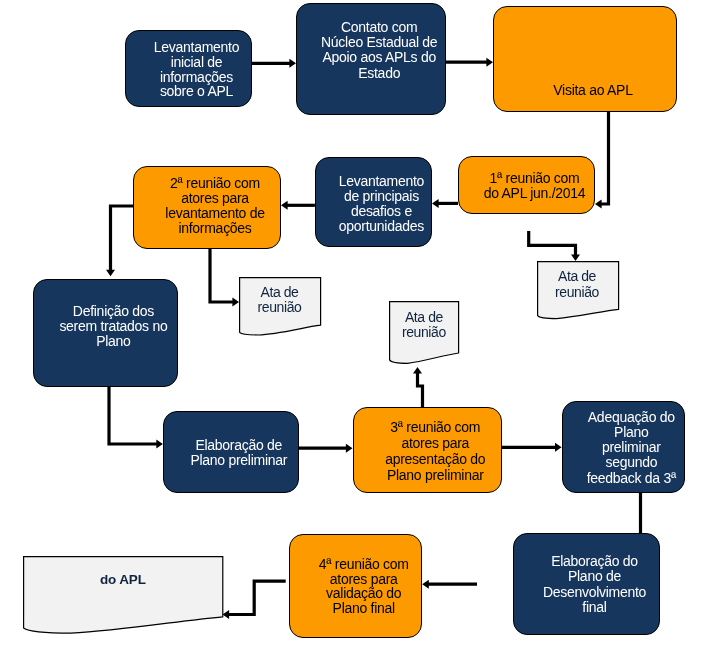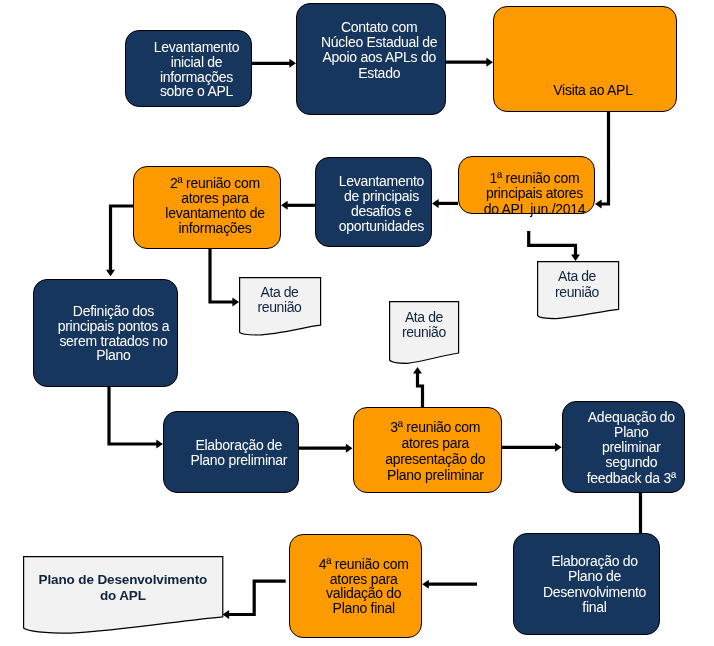--- a/index.html
+++ b/index.html
@@ -72,21 +72,20 @@
         </div>
       </div>
       <div class="node fill-orange" style="left: 493px; top: 6px; width: 184px; height: 106px; font-size: 14px; letter-spacing: -0.02em; display: block;">
         <div class="txt" style="line-height: 15px; position: absolute; left: 0px; width: 100%; top: 45.8px; margin-top: 30px;">
           <div>Visita ao APL</div>
         </div>
       </div>
       <div class="node fill-orange" style="left: 458px; top: 156px; width: 137px; height: 58px; font-size: 14px; letter-spacing: -0.02em; display: block;">
         <div class="txt" style="line-height: 15.5px; position: absolute; left: 0px; width: 100%; top: 13.65px;">
           <div>1ª reunião com</div>
-          <div>principais atores</div>
           <div>do APL jun./2014</div>
         </div>
       </div>
       <div class="node fill-blue" style="left: 314.9px; top: 156.9px; width: 117px; height: 90px; font-size: 14px; letter-spacing: -0.02em; display: block;">
         <div class="txt" style="line-height: 15.1px; position: absolute; left: 0px; width: 100%; top: 15.75px;">
           <div>Levantamento</div>
           <div>de principais</div>
           <div>desafios e</div>
           <div>oportunidades</div>
         </div>
@@ -122,21 +121,20 @@
           <path d="M0.6,0.6 L69.6,0.6 L69.6,52 C55.20,53.95 34.50,60.53 18.63,62.35 C12.42,62.35 2.42,62.20 0.6,58.85 Z" fill="#F2F2F2" stroke="#000000" stroke-width="1.2"></path>
         </svg>
         <div class="txt" style="top: 8.8px; color: rgb(16, 36, 63); font-size: 14px; line-height: 15.4px; letter-spacing: -0.03em;">
           <div>Ata de</div>
           <div>reunião</div>
         </div>
       </div>
       <div class="node fill-blue" style="left: 32.9px; top: 278.8px; width: 145.1px; height: 108.2px; font-size: 14px; letter-spacing: -0.02em; display: block;">
         <div class="txt" style="line-height: 14.8px; position: absolute; left: 0px; width: 100%; top: 24.3px;">
           <div>Definição dos</div>
-          <div>principais pontos a</div>
           <div>serem tratados no</div>
           <div>Plano</div>
         </div>
       </div>
       <div class="node fill-blue" style="left: 162.9px; top: 411.1px; width: 135.8px; height: 81.8px; font-size: 14px; letter-spacing: -0.02em; display: block;">
         <div class="txt" style="line-height: 15.6px; position: absolute; left: 0px; width: 100%; top: 25.6px;">
           <div>Elaboração de</div>
           <div>Plano preliminar</div>
         </div>
       </div>
@@ -171,18 +169,17 @@
           <div>atores para</div>
           <div>validação do</div>
           <div>Plano final</div>
         </div>
       </div>
       <div class="docshape" style="left: 23.3px; top: 556.2px; width: 199.2px; height: 78px;">
         <svg width="203.2" height="92" viewBox="0 0 203.2 92">
           <path d="M0.6,0.6 L199.79999999999998,0.6 L199.79999999999998,60.800000000000004 C159.36,64.23 99.60,74.58 47.81,77.11 C35.86,77.11 6.97,76.88 0.6,71.93 Z" fill="#F2F2F2" stroke="#000000" stroke-width="1.2"></path>
         </svg>
         <div class="txt" style="top: 16px; color: rgb(16, 36, 63); font-size: 13.5px; line-height: 16px; letter-spacing: -0.01em; font-weight: bold;">
-          <div>Plano de Desenvolvimento</div>
           <div>do APL</div>
         </div>
       </div>
     </div>
 </div>
 
 </body></html>

